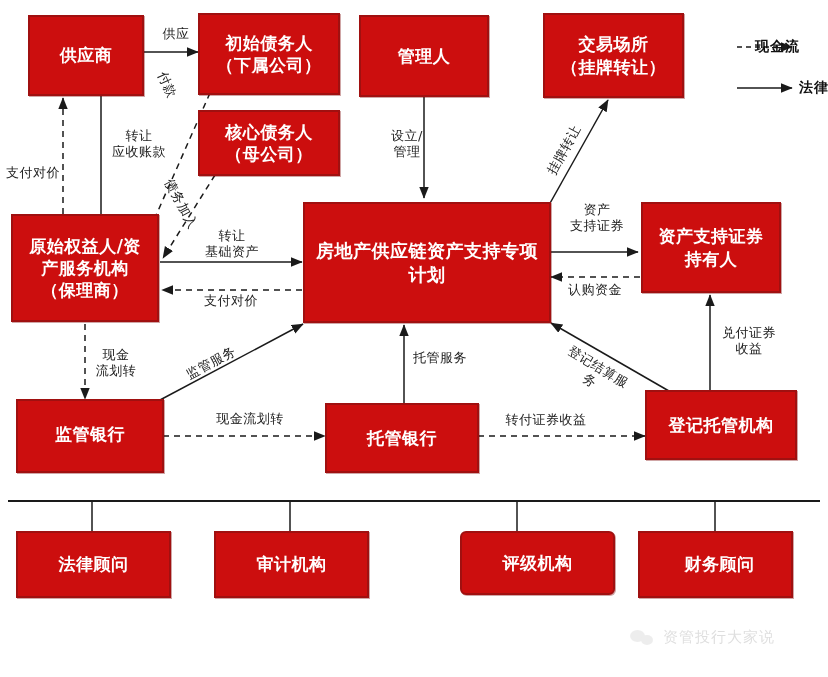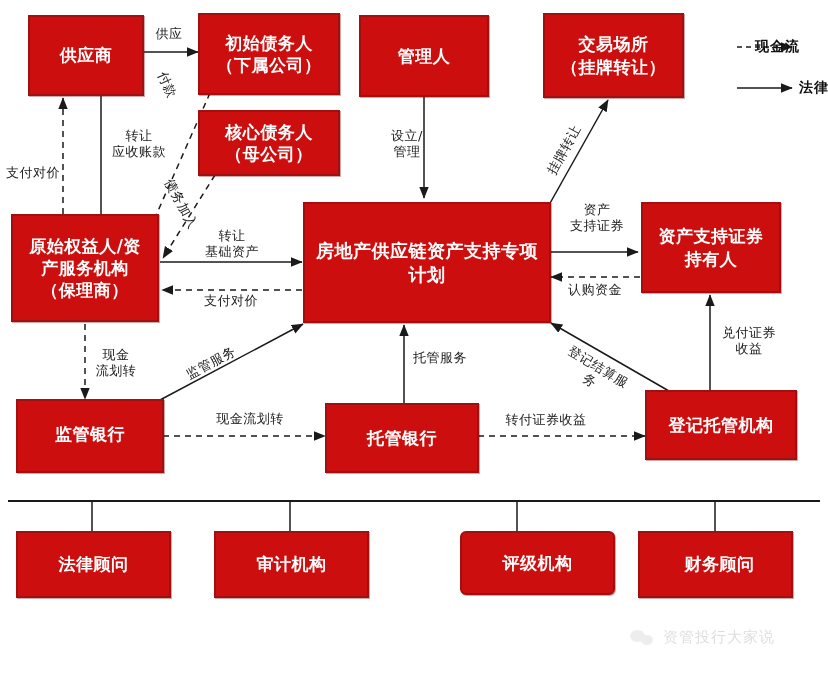--- a/index.html
+++ b/index.html
@@ -174,21 +174,21 @@
   <div class="box" style="left:645px;top:390px;width:152px;height:70px;">登记托管机构</div>
 
   <div class="box" style="left:16px;top:531px;width:155px;height:67px;">法律顾问</div>
 
   <div class="box" style="left:214px;top:531px;width:155px;height:67px;text-align:center;">审计机构</div>
 
   <div class="box" style="left:460px;top:531px;width:155px;height:64px;border-radius:6px;">评级机构</div>
 
   <div class="box" style="left:638px;top:531px;width:155px;height:67px;padding-left:8px;">财务顾问</div>
 
-  <div class="lbl" style="left:145px;top:26px;width:48px;">供应</div>
+  <div class="lbl" style="left:152px;top:26px;width:48px;">供应</div>
 
   <div class="lbl rot" style="left:145px;top:77px;width:44px;transform:rotate(66deg);">付款</div>
 
   <div class="lbl" style="left:104px;top:128px;width:70px;">转让
 应收账款</div>
 
   <div class="lbl" style="left:2px;top:165px;width:62px;">支付对价</div>
 
   <div class="lbl rot" style="left:150px;top:196px;width:62px;transform:rotate(62deg);">债务加入</div>
 

